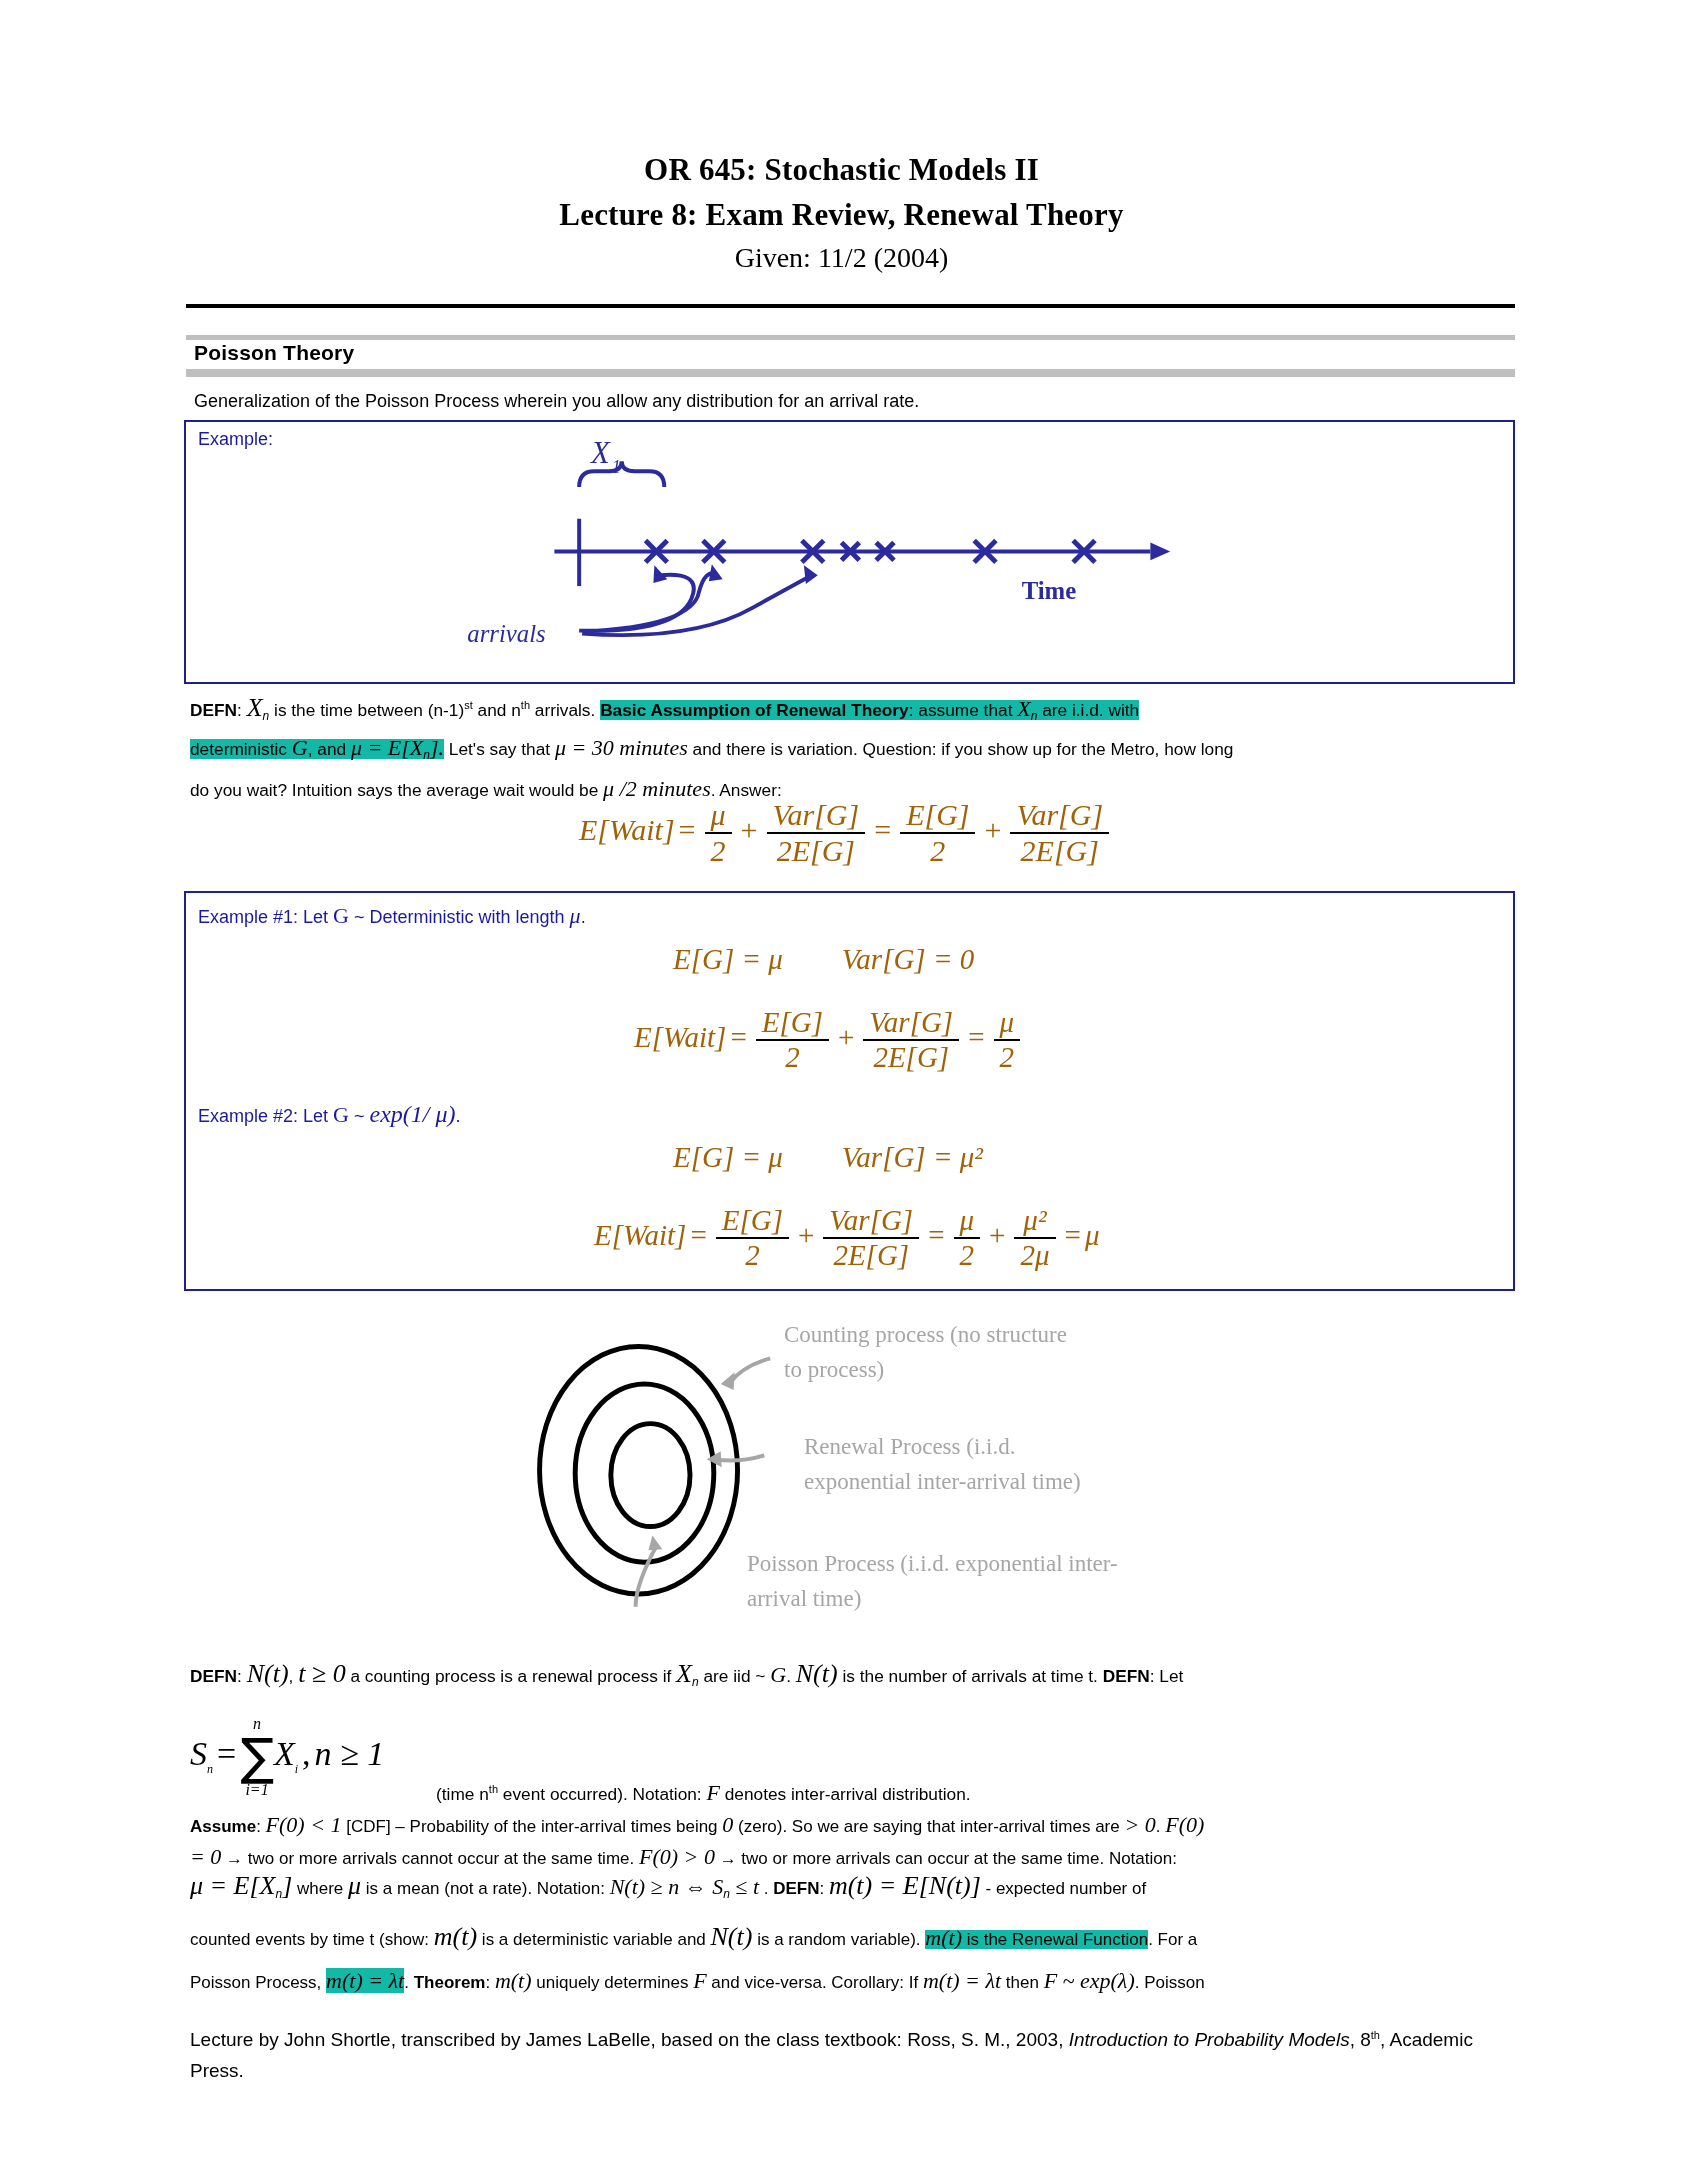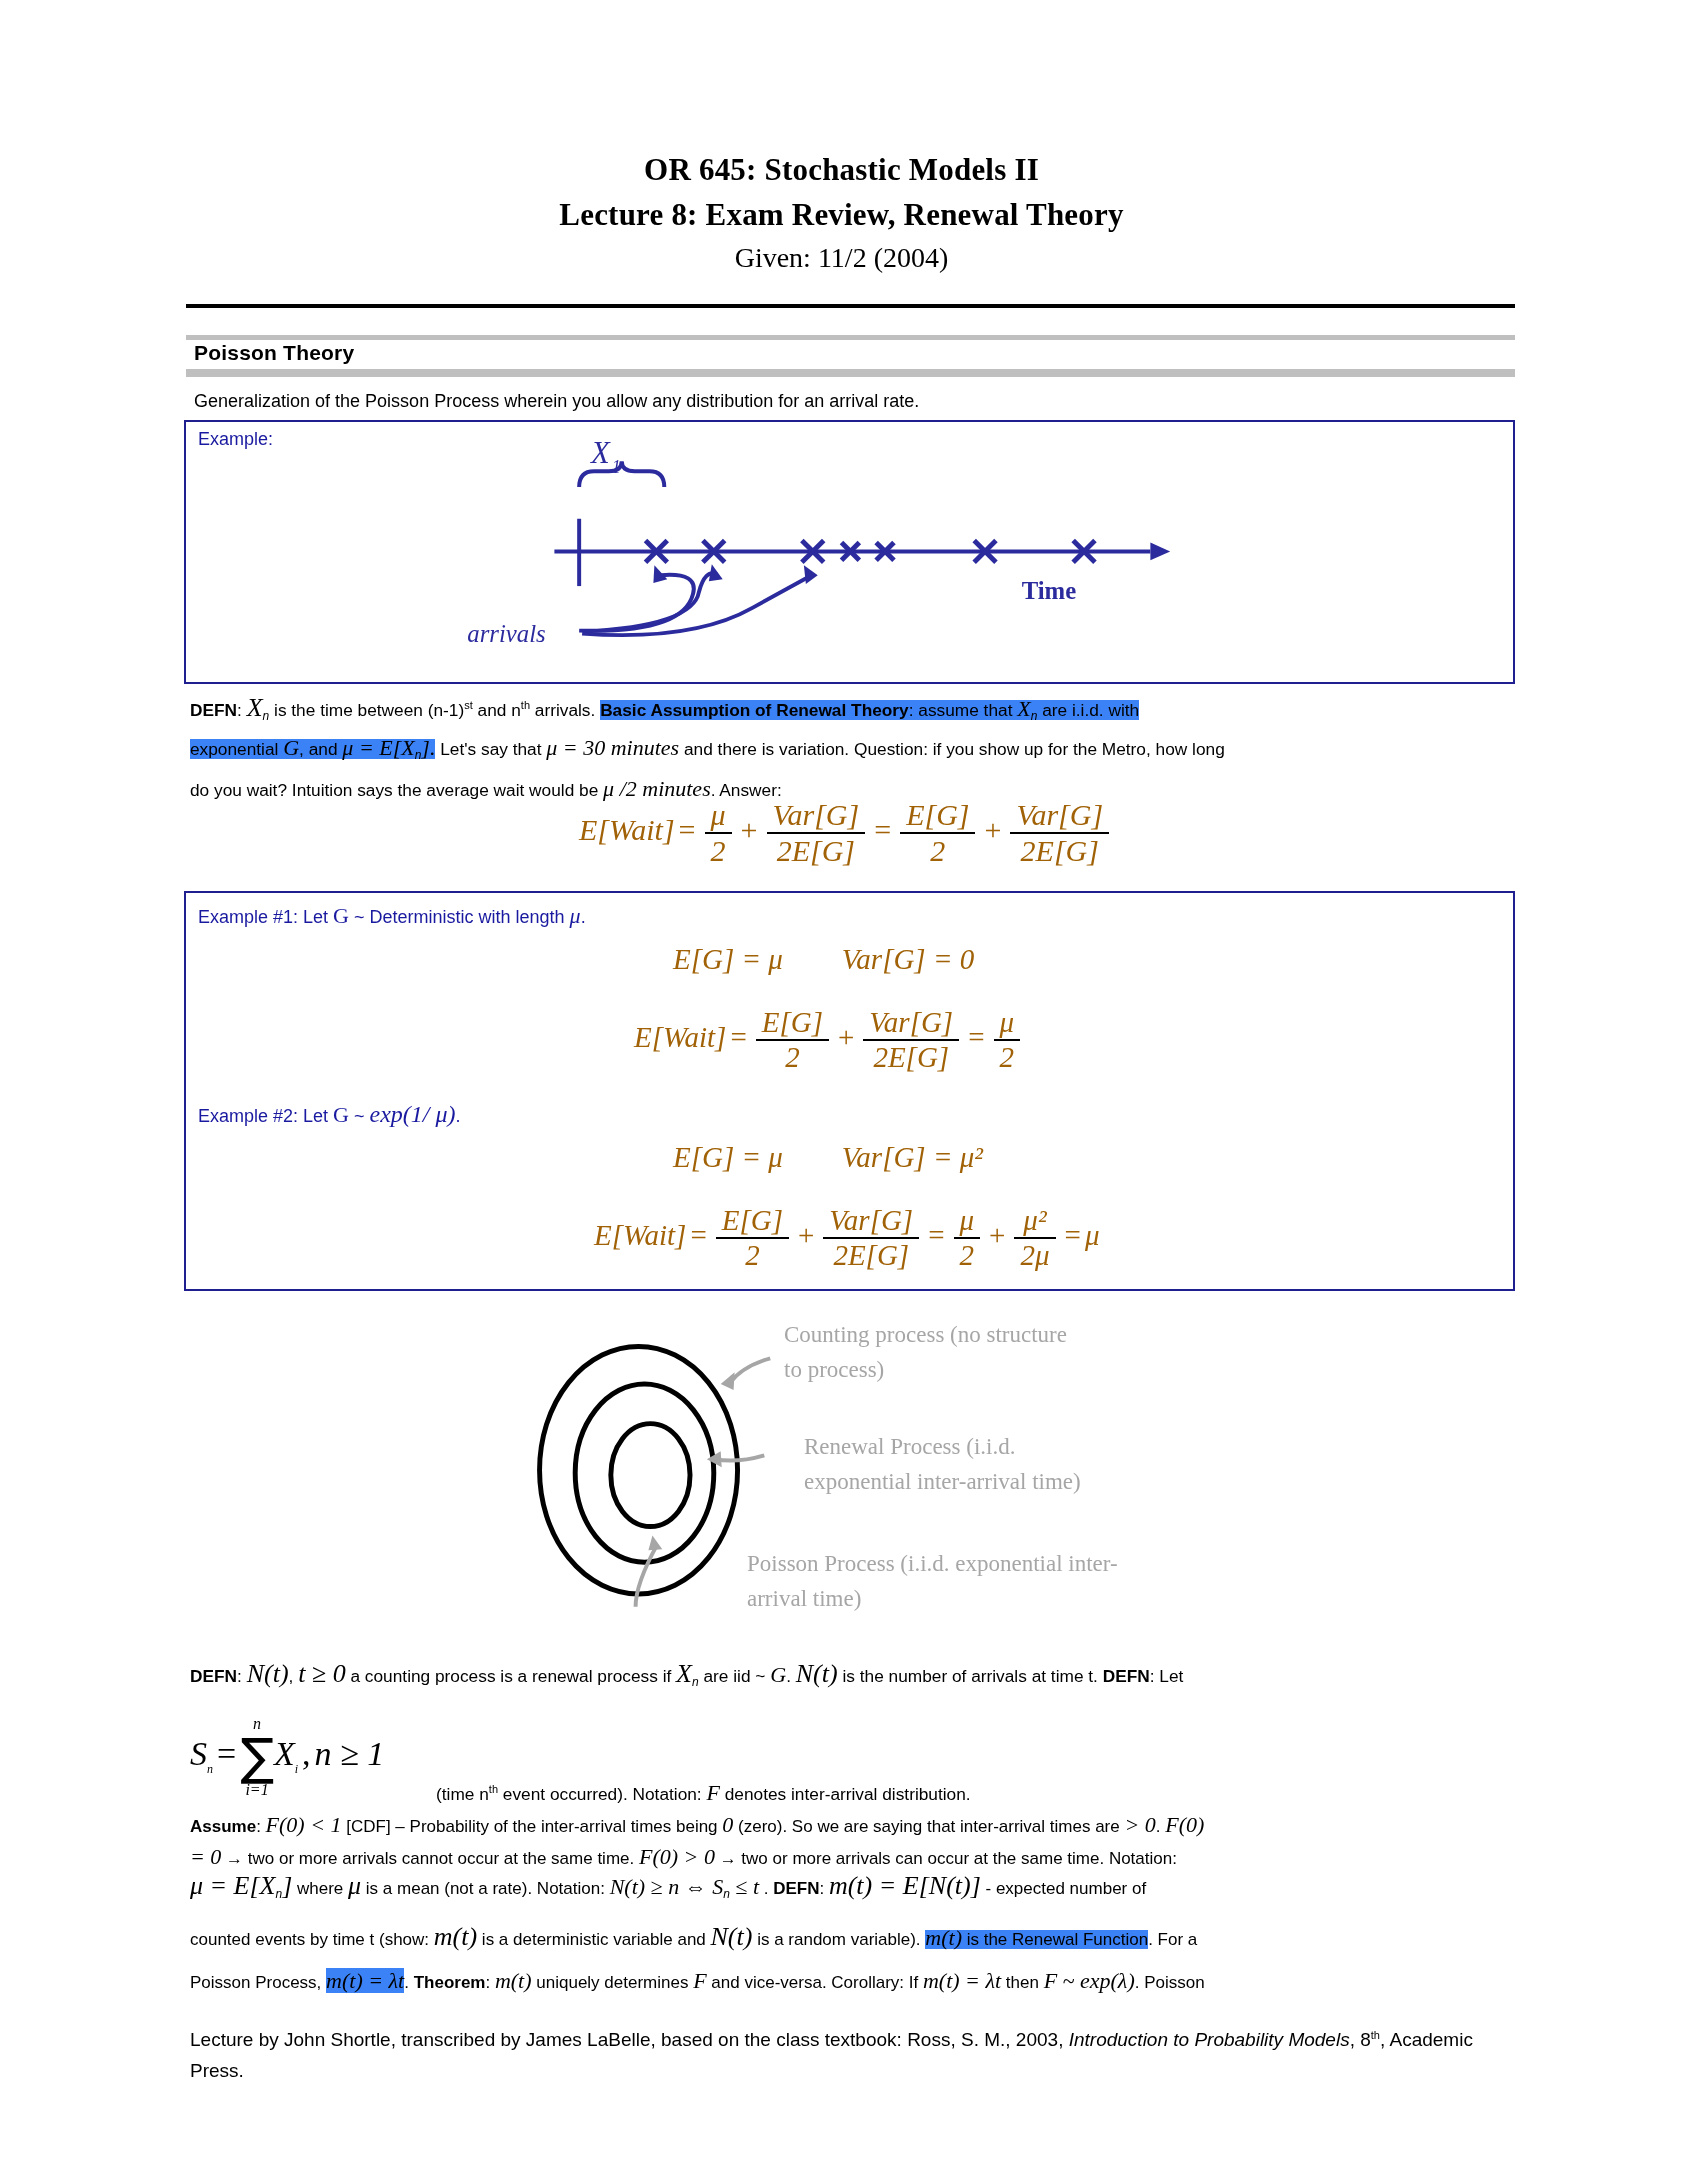--- a/index.html
+++ b/index.html
@@ -48,21 +48,21 @@
 
   
   .timeline-svg{position:absolute;left:0;top:0;}
 
   
   .para{
     position:absolute;
     font-size:17.3px;line-height:35px;color:#000;text-align:left;
   }
   .b{font-weight:bold;}
-  .hl{background:#3b82f6;margin-top:8px;}
+  .hl{background:#14b8a6;margin-top:8px;}
   .mathi{font-family:"Liberation Serif", serif;font-style:italic;font-size:22px;}
   .mathr{font-family:"Liberation Serif", serif;font-style:normal;font-size:22px;}
   .mathbig{font-family:"Liberation Serif", serif;font-style:italic;font-size:26px;}
   sup.ord{font-size:11px;vertical-align:super;}
   sub.sb{font-size:12px;vertical-align:sub;font-style:italic;}
 
   
   .eq{
     position:absolute;font-family:"Liberation Serif", serif;font-style:italic;
     color:#a16207;white-space:nowrap;
@@ -148,21 +148,21 @@
     <text x="472" y="648" font-family="Liberation Serif, serif" font-style="italic" font-size="25" fill="#2b2b9e">arrivals</text>
 
     <text x="1032" y="605" font-family="Liberation Serif, serif" font-weight="bold" font-size="25" fill="#2b2b9e">Time</text>
   </svg>
 
   <div class="para" style="left:190px;top:688px;width:1327px;">
     <span class="b">DEFN</span><span>: </span><span class="mathbig">X</span><sub class="sb">n</sub><span> is the time between (n-1)</span><sup class="ord">st</sup><span> and n</span><sup class="ord">th</sup><span> arrivals.  </span><span class="hl"><span class="b">Basic Assumption of Renewal Theory</span><span>:  assume that </span><span class="mathi">X</span><sub class="sb">n</sub><span> are i.i.d. with</span></span>
   </div>
 
   <div class="para" style="left:190px;top:730px;width:1332px;">
-    <span class="hl"><span>exponential </span><span class="mathi">G</span><span>, and </span><span class="mathi">μ = E[X</span><sub class="sb">n</sub><span class="mathi">].</span></span><span>  Let's say that </span><span class="mathi">μ = 30 minutes</span><span> and there is variation.  Question: if you show up for the Metro, how long</span>
+    <span class="hl"><span>deterministic </span><span class="mathi">G</span><span>, and </span><span class="mathi">μ = E[X</span><sub class="sb">n</sub><span class="mathi">].</span></span><span>  Let's say that </span><span class="mathi">μ = 30 minutes</span><span> and there is variation.  Question: if you show up for the Metro, how long</span>
   </div>
 
   <div class="para" style="left:190px;top:771px;width:1327px;">
     <span>do you wait?  Intuition says the average wait would be </span><span class="mathi">μ /2 minutes</span><span>.  Answer:</span>
   </div>
 
   <div class="eq" style="left:579px;top:798px;font-size:30px;">
     <span>E[Wait]</span><span class="op">=</span><span class="frac"><span class="num">μ</span><span class="den">2</span></span><span class="op">+</span><span class="frac"><span class="num">Var[G]</span><span class="den">2E[G]</span></span><span class="op">=</span><span class="frac"><span class="num">E[G]</span><span class="den">2</span></span><span class="op">+</span><span class="frac"><span class="num">Var[G]</span><span class="den">2E[G]</span></span>
   </div>
 

